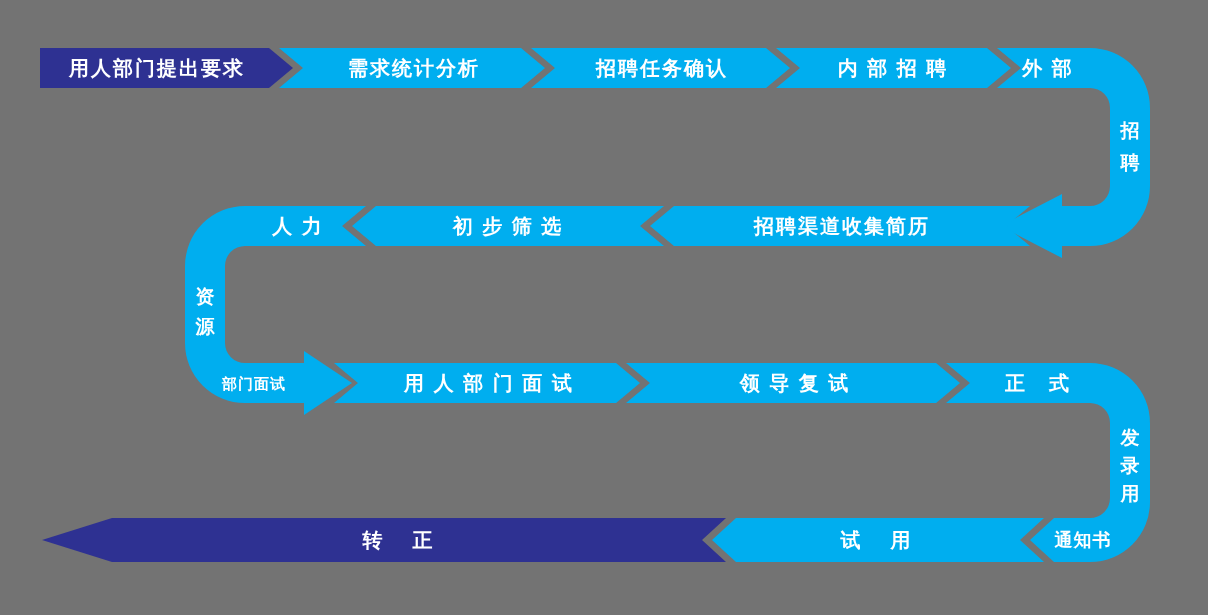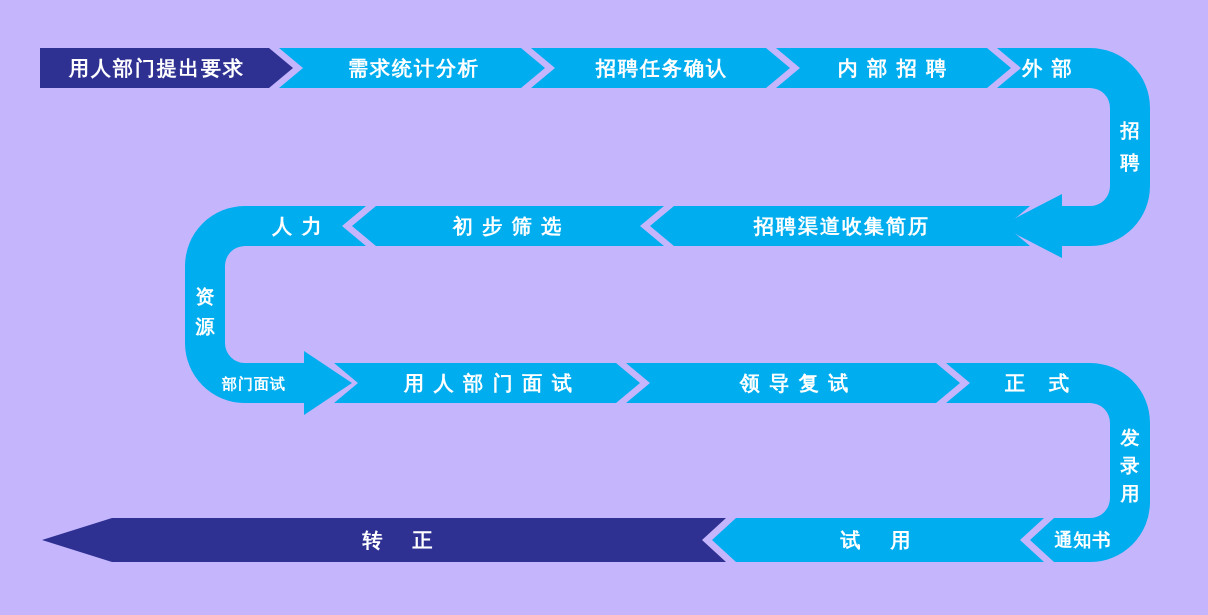--- a/index.html
+++ b/index.html
@@ -1,20 +1,20 @@
 <!DOCTYPE html>
 <html><head>
 <meta charset="utf-8">
 <style>
   html, body { margin: 0; padding: 0; background: #ffffff; }
   .stage {
     width: 1208px;
     height: 615px;
     position: relative;
-    background: #c4b5fd;
+    background: #737373;
     overflow: hidden;
     font-family: "Liberation Sans", sans-serif;
   }
   svg { display: block; }
   .lbl {
     fill: #ffffff;
     font-family: "Liberation Sans", sans-serif;
     font-weight: bold;
     font-size: 20px;
     letter-spacing: 2px;

